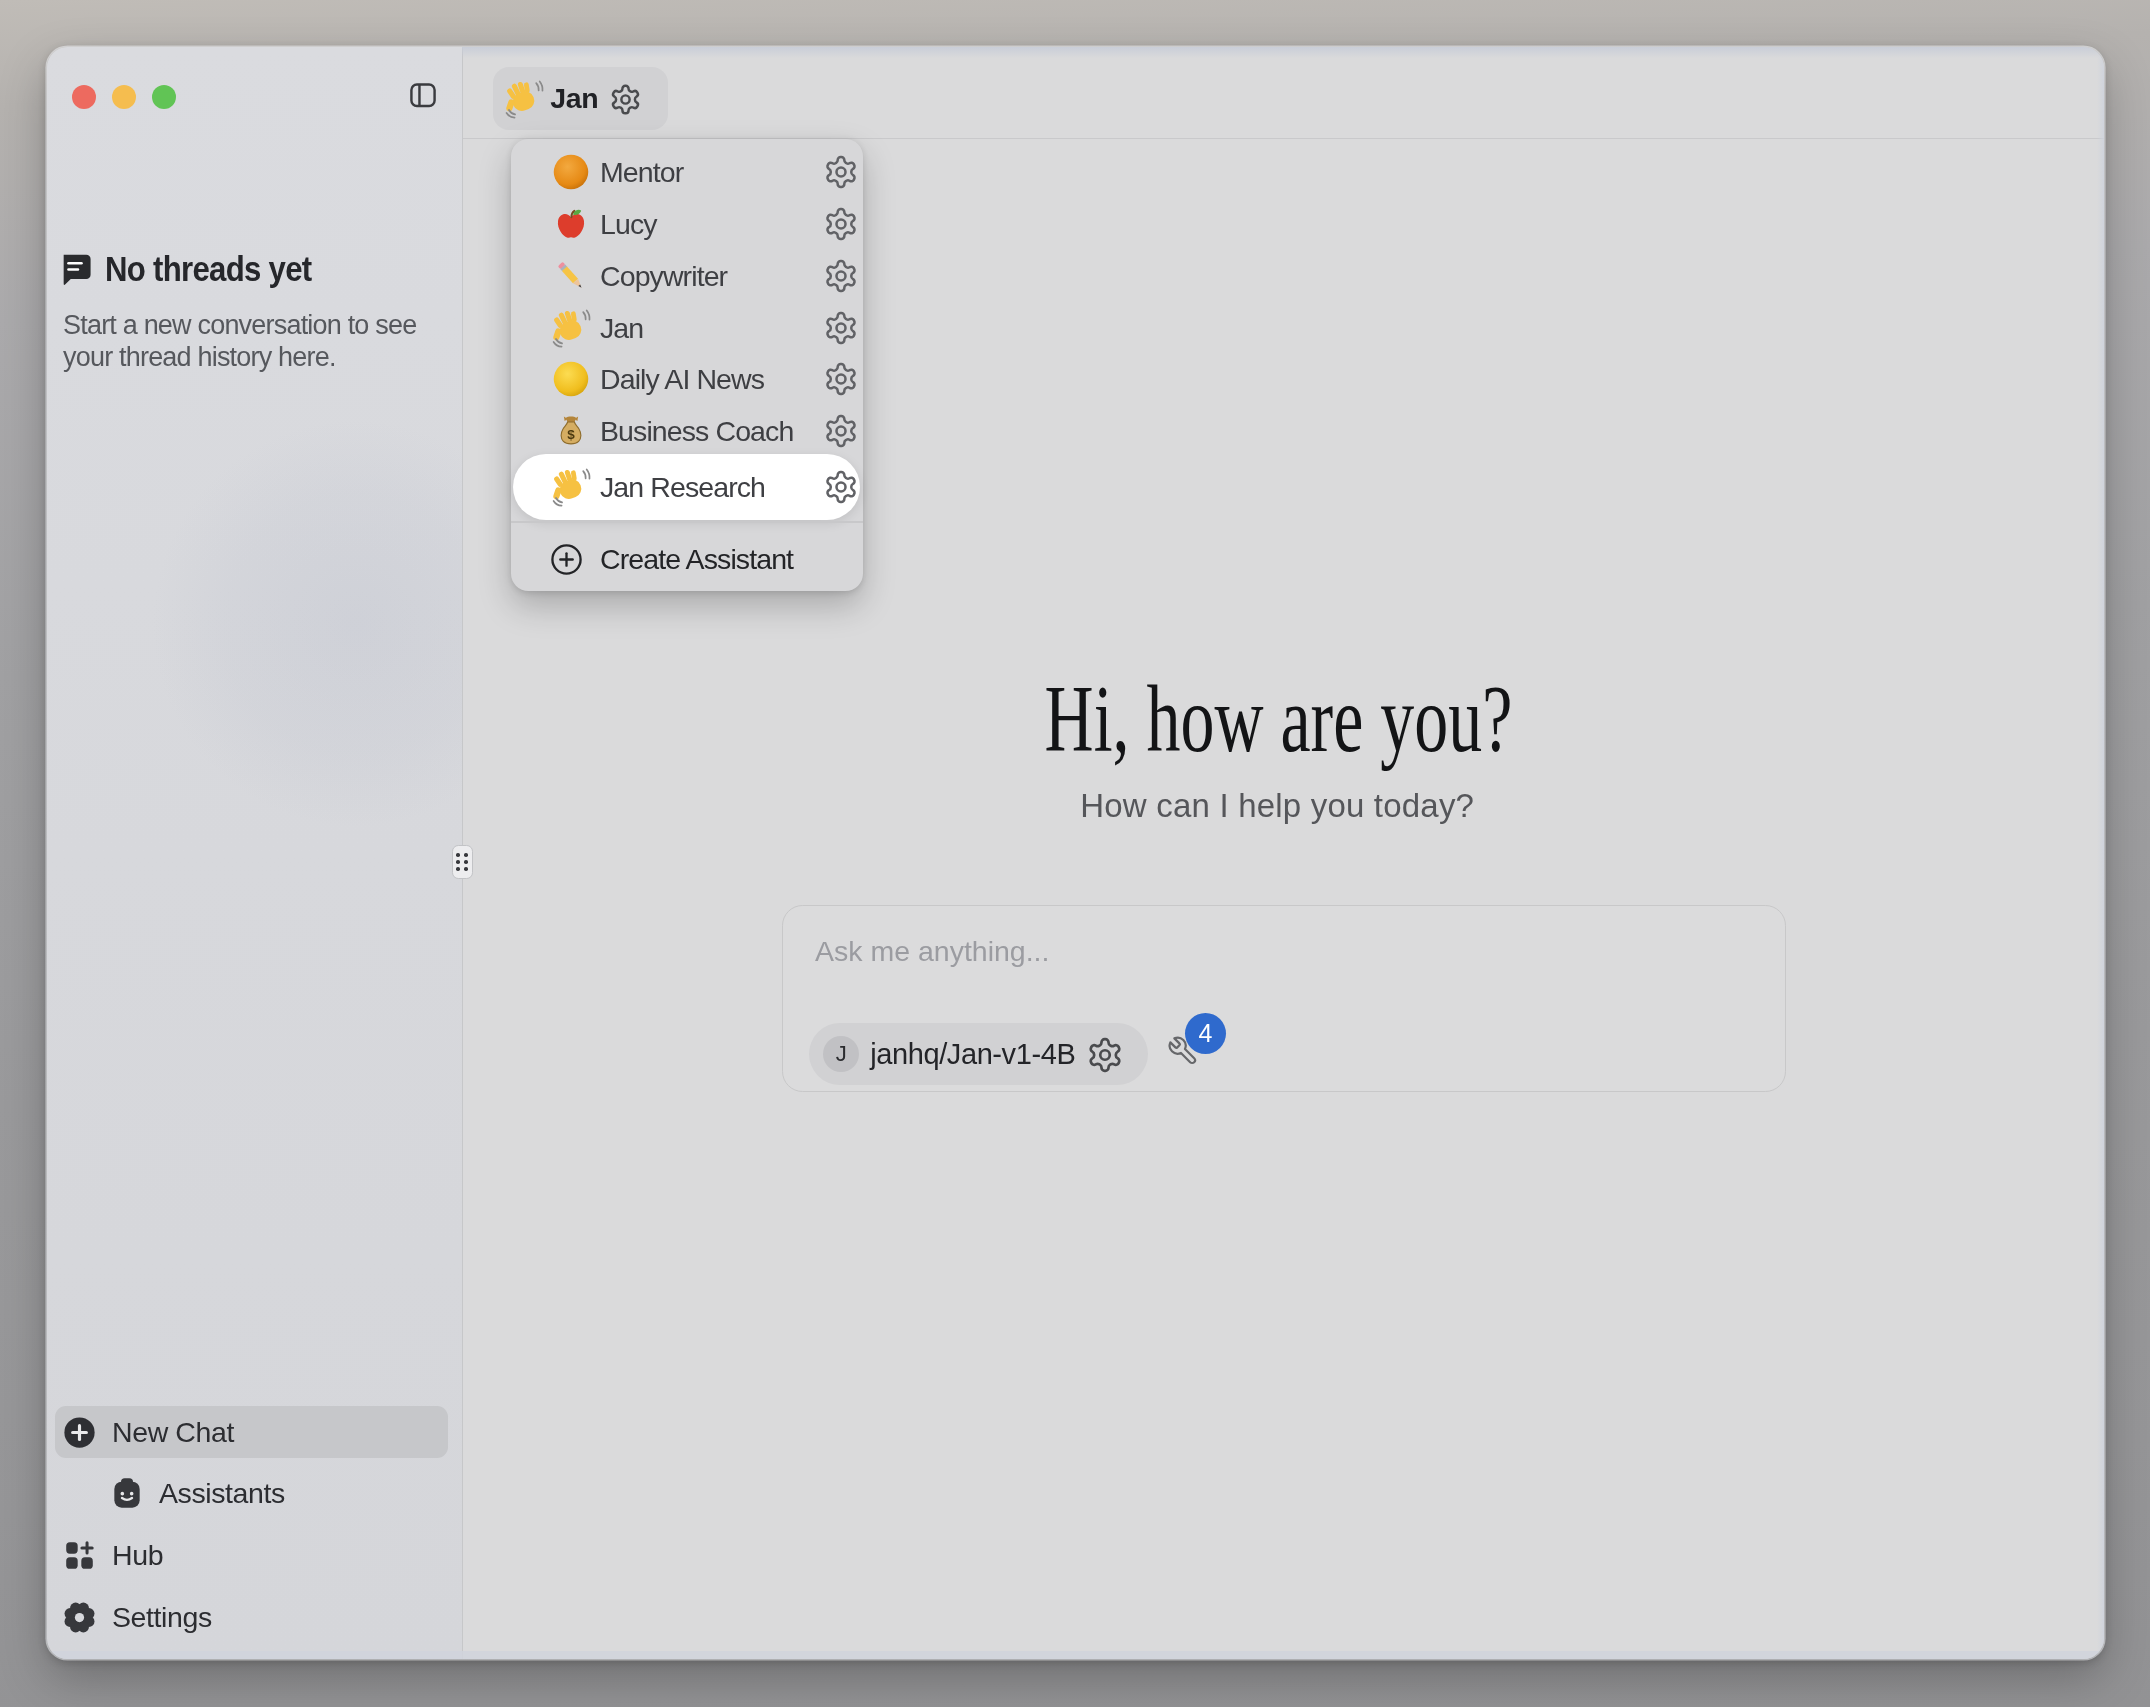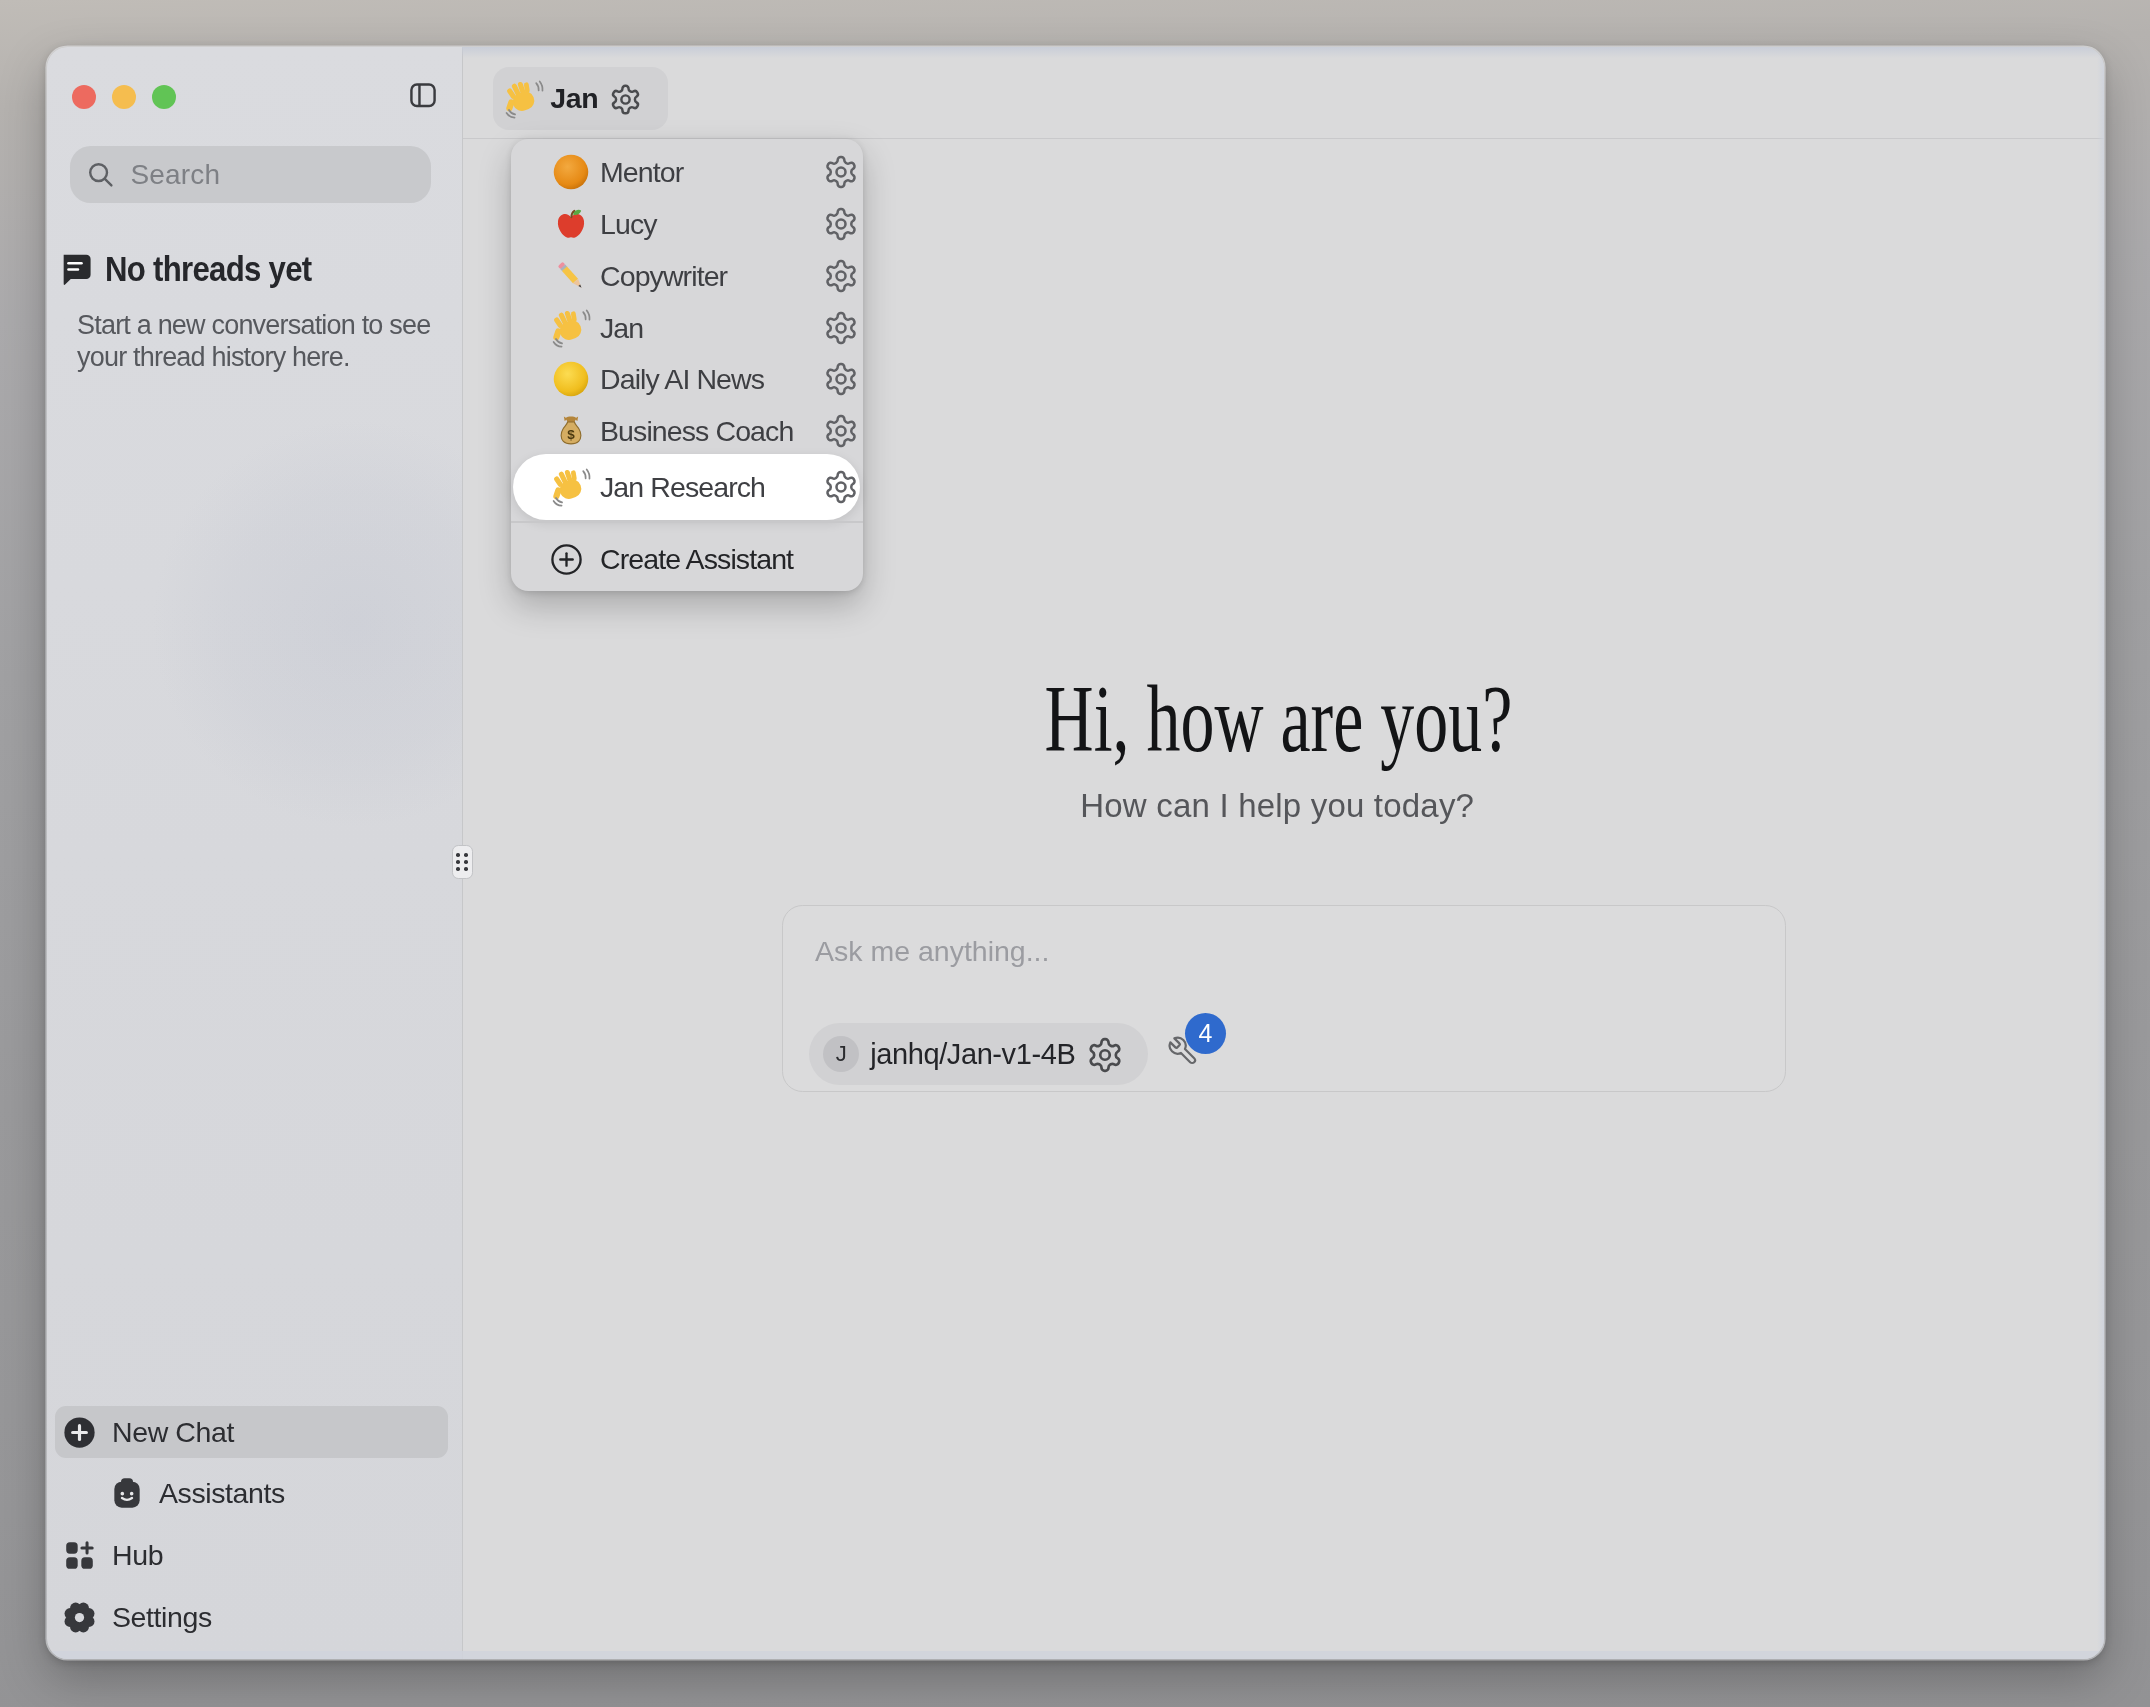--- a/index.html
+++ b/index.html
@@ -45,21 +45,21 @@
   .toggle-ic { position:absolute; left:363px; top:36px; }
   .search {
     position:absolute; left:23px; top:99px; width:361px; height:57px;
     background:#c8c9cc; border-radius:20.6px; display:flex; align-items:center;
   }
   .search svg { margin-left:15px; }
   .search .ph { color:#7e8085; font-size:28px; margin-left:13.4px; letter-spacing:0.2px; }
   .nothreads { position:absolute; left:11px; top:202px; width:387px; }
   .nt-head { display:flex; align-items:center; }
   .nt-head .tt { font-size:35px; font-weight:700; color:#26272b; margin-left:13.4px; letter-spacing:-0.8px; transform:scaleX(0.89); transform-origin:0 50%; }
-  .nt-body { white-space:nowrap; margin-top:20px; margin-left:19px; font-size:27px; line-height:32px; color:#56585d; letter-spacing:-0.8px; }
+  .nt-body { white-space:nowrap; margin-top:20px; margin-left:5px; font-size:27px; line-height:32px; color:#56585d; letter-spacing:-0.8px; }
   .newchat-pill {
     position:absolute; left:8px; top:1359px; width:393px; height:52px;
     background:#c6c7ca; border-radius:11px;
   }
   .navrow { position:absolute; left:0; width:100%; height:52px; display:flex; align-items:center; }
   .navrow .ic { width:65px; flex:none; display:flex; justify-content:center; }
   .navrow .ic { padding-left:0; }
   .navrow .tx { font-size:28.5px; font-weight:400; color:#2c2d31; letter-spacing:-0.4px; }
   .r1 { top:1359px; } .r2 { top:1420px;padding-left:47px; } .r3 { top:1482px; } .r4 { top:1544px; }
   .main {
@@ -166,27 +166,20 @@
     <div class="blob"></div>
     <div class="lights">
         <span class="l-red"></span>
         <span class="l-yel"></span>
         <span class="l-grn"></span>
       </div>
     <svg class="toggle-ic" width="26" height="24.5" viewBox="0 0 33 31">
       <rect x="1.8" y="1.8" width="29.4" height="27.4" rx="7" fill="none" stroke="#3a3b3f" stroke-width="3.1"></rect>
       <line x1="12" y1="2" x2="12" y2="29" stroke="#3a3b3f" stroke-width="3.1"></line>
     </svg>
-    <div class="search">
-      <svg width="32" height="32" viewBox="0 0 40 40">
-        <circle cx="17" cy="17" r="10.5" fill="none" stroke="#5e6064" stroke-width="3"></circle>
-        <line x1="24.5" y1="24.5" x2="33" y2="33" stroke="#5e6064" stroke-width="3" stroke-linecap="round"></line>
-      </svg>
-      <span class="ph">Search</span>
-    </div>
     <div class="nothreads">
       <div class="nt-head">
         <svg width="34" height="34" viewBox="0 0 48 48">
           <path d="M8 4 h32 a6 6 0 0 1 6 6 v22 a6 6 0 0 1 -6 6 h-22 l-8 8 q-2 2 -2 -2 z" fill="#2a2b2e"></path>
           <rect x="13" y="14" width="22" height="3.6" rx="1.8" fill="#fff"></rect>
           <rect x="13" y="23" width="17" height="3.6" rx="1.8" fill="#fff"></rect>
         </svg>
         <span class="tt">No threads yet</span>
       </div>
       <div class="nt-body">Start a new conversation to see<br>your thread history here.</div>

